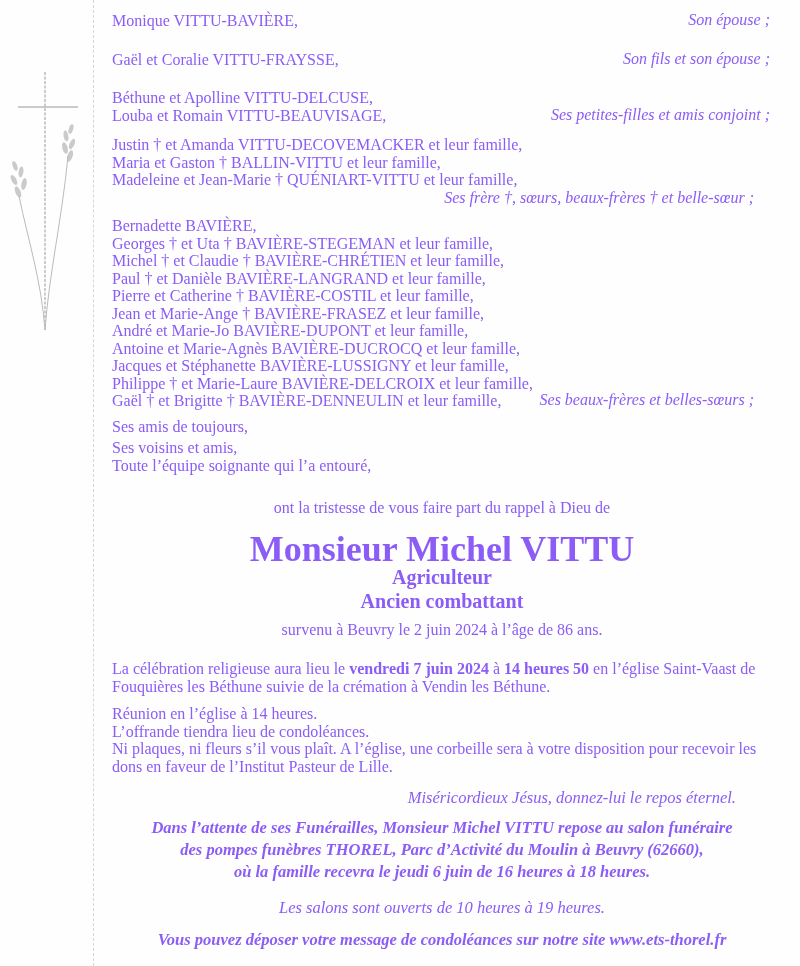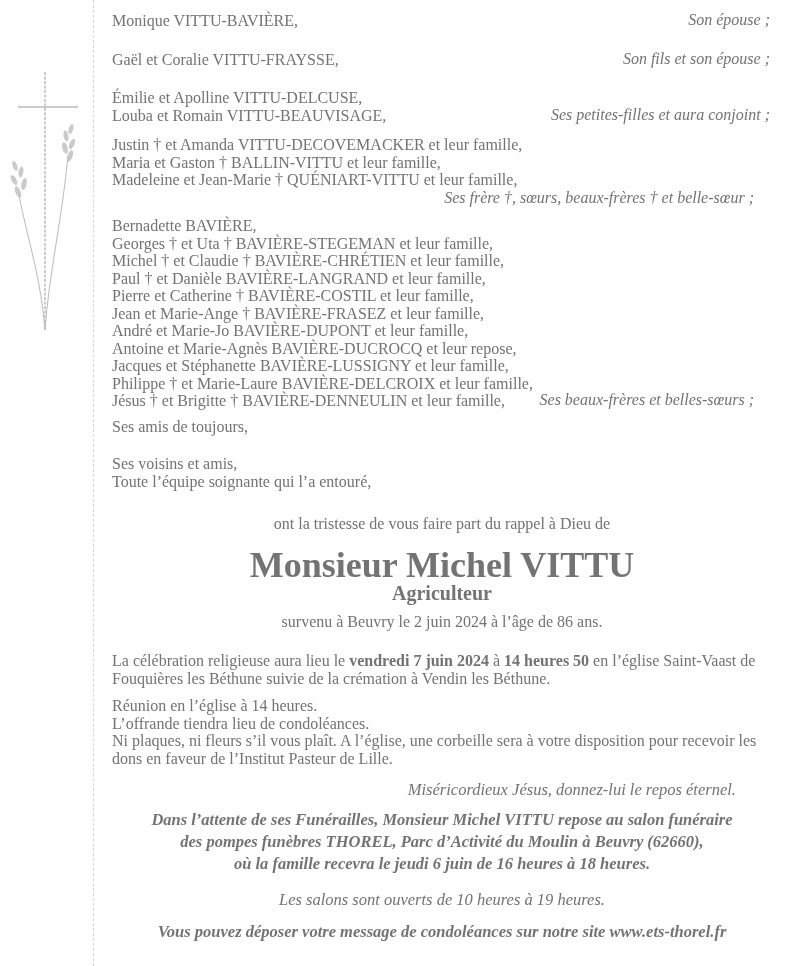--- a/index.html
+++ b/index.html
@@ -2,40 +2,40 @@
 <html><head>
 <meta charset="utf-8">
 <style>
   html,body{margin:0;padding:0;background:#ffffff;}
   .page{
     position:relative;
     width:800px;height:966px;
     background:#fefefe;
     overflow:hidden;
     font-family:"Liberation Serif", serif;
-    color:#737373;
+    color:#8b5cf6;
   }
   .fold-line{
     position:absolute;left:93px;top:0;bottom:0;width:0;
     border-left:1px dashed #d6d6d6;
   }
   .illustration{position:absolute;left:4px;top:64px;}
   .content{
     position:absolute;left:112px;top:12px;width:660px;
     font-size:16px;line-height:17.5px;
   }
   .group{position:relative;}
   .rel{position:absolute;right:2px;bottom:1px;font-style:italic;white-space:nowrap;}
   .rel-inset{right:18px;}
   .rel-line{text-align:right;padding-right:18px;font-style:italic;}
   .mb21{margin-bottom:21px;}
   .mb12{margin-bottom:12px;}
   .mb11{margin-bottom:11px;}
   .mb8{margin-bottom:8px;}
-  .mb20{margin-bottom:20px;}
+  .mb20{margin-bottom:4px;}
   .mb25{margin-bottom:25px;}
   .center{text-align:center;}
   .intro{margin-bottom:0;}
   .deceased-name{font-size:36px;font-weight:700;line-height:32px;margin-top:16px;}
   .deceased-title{font-size:20px;font-weight:700;line-height:24px;}
   .survenu{margin-top:8px;}
   .celebration{margin-top:22px;margin-bottom:10px;}
   .celebration b{font-weight:700;}
   .prayer{margin-top:14px;text-align:right;padding-right:36px;font-style:italic;font-size:16.5px;}
   .repose{margin-top:10px;text-align:center;font-weight:700;font-style:italic;font-size:16.5px;line-height:22px;}
@@ -76,58 +76,59 @@
       <div>Monique VITTU-BAVIÈRE,</div>
       <span class="rel">Son épouse ;</span>
     </div>
 
     <div class="group mb21">
       <div>Gaël et Coralie VITTU-FRAYSSE,</div>
       <span class="rel">Son fils et son épouse ;</span>
     </div>
 
     <div class="group mb12">
-      <div>Émilie et Apolline VITTU-DELCUSE,</div>
+      <div>Béthune et Apolline VITTU-DELCUSE,</div>
       <div>Louba et Romain VITTU-BEAUVISAGE,</div>
-      <span class="rel">Ses petites-filles et aura conjoint ;</span>
+      <span class="rel">Ses petites-filles et amis conjoint ;</span>
     </div>
 
     <div class="group mb11">
       <div>Justin † et Amanda VITTU-DECOVEMACKER et leur famille,</div>
       <div>Maria et Gaston † BALLIN-VITTU et leur famille,</div>
       <div>Madeleine et Jean-Marie † QUÉNIART-VITTU et leur famille,</div>
       <div class="rel-line">Ses frère †, sœurs, beaux-frères † et belle-sœur ;</div>
     </div>
 
     <div class="group mb8">
       <div>Bernadette BAVIÈRE,</div>
       <div>Georges † et Uta † BAVIÈRE-STEGEMAN et leur famille,</div>
       <div>Michel † et Claudie † BAVIÈRE-CHRÉTIEN et leur famille,</div>
       <div>Paul † et Danièle BAVIÈRE-LANGRAND et leur famille,</div>
       <div>Pierre et Catherine † BAVIÈRE-COSTIL et leur famille,</div>
       <div>Jean et Marie-Ange † BAVIÈRE-FRASEZ et leur famille,</div>
       <div>André et Marie-Jo BAVIÈRE-DUPONT et leur famille,</div>
-      <div>Antoine et Marie-Agnès BAVIÈRE-DUCROCQ et leur repose,</div>
+      <div>Antoine et Marie-Agnès BAVIÈRE-DUCROCQ et leur famille,</div>
       <div>Jacques et Stéphanette BAVIÈRE-LUSSIGNY et leur famille,</div>
       <div>Philippe † et Marie-Laure BAVIÈRE-DELCROIX et leur famille,</div>
-      <div>Jésus † et Brigitte † BAVIÈRE-DENNEULIN et leur famille,</div>
+      <div>Gaël † et Brigitte † BAVIÈRE-DENNEULIN et leur famille,</div>
       <span class="rel rel-inset">Ses beaux-frères et belles-sœurs ;</span>
     </div>
 
     <div class="mb20">Ses amis de toujours,</div>
 
     <div class="mb25">
       <div>Ses voisins et amis,</div>
       <div>Toute l’équipe soignante qui l’a entouré,</div>
     </div>
 
     <div class="center intro">ont la tristesse de vous faire part du rappel à Dieu de</div>
 
     <div class="center deceased-name">Monsieur Michel VITTU</div>
     <div class="center deceased-title">Agriculteur</div>
+    <div class="center deceased-title">Ancien combattant</div>
 
     <div class="center survenu">survenu à Beuvry le 2 juin 2024 à l’âge de 86 ans.</div>
 
     <p class="celebration" style="margin:22px 0 10px 0;">
       <span>La célébration religieuse aura lieu le </span><b>vendredi 7 juin 2024</b><span> à </span><b>14 heures 50</b><span> en l’église Saint-Vaast de Fouquières les Béthune suivie de la crémation à Vendin les Béthune.</span>
     </p>
 
     <div>Réunion en l’église à 14 heures.</div>
     <div>L’offrande tiendra lieu de condoléances.</div>
     <div>Ni plaques, ni fleurs s’il vous plaît. A l’église, une corbeille sera à votre disposition pour recevoir les dons en faveur de l’Institut Pasteur de Lille.</div>

